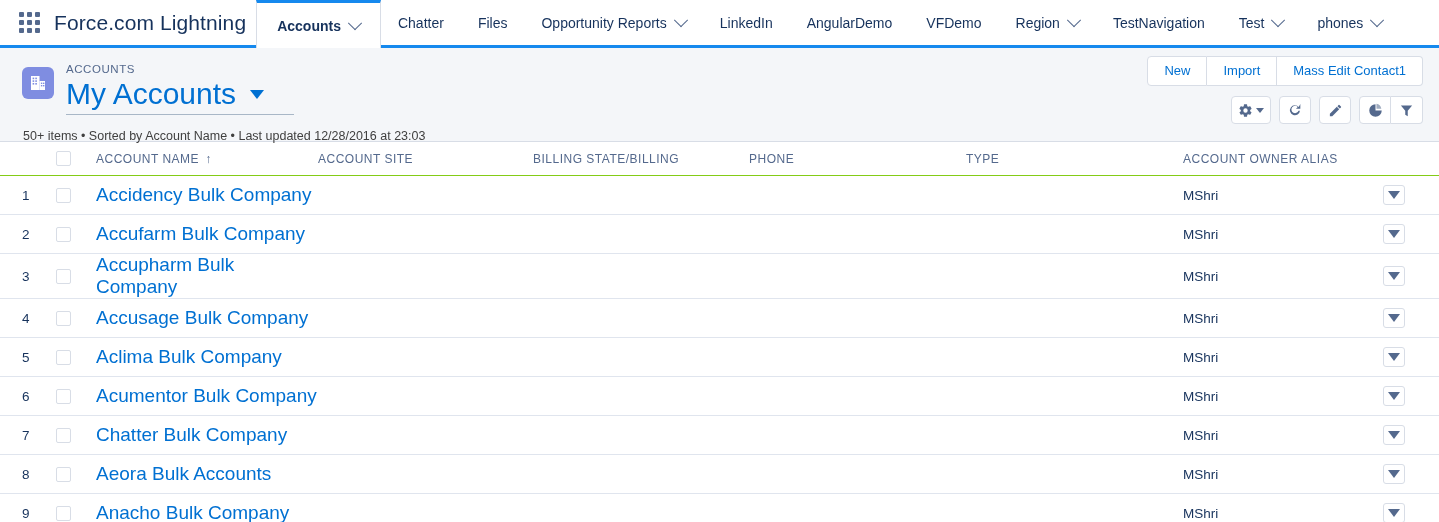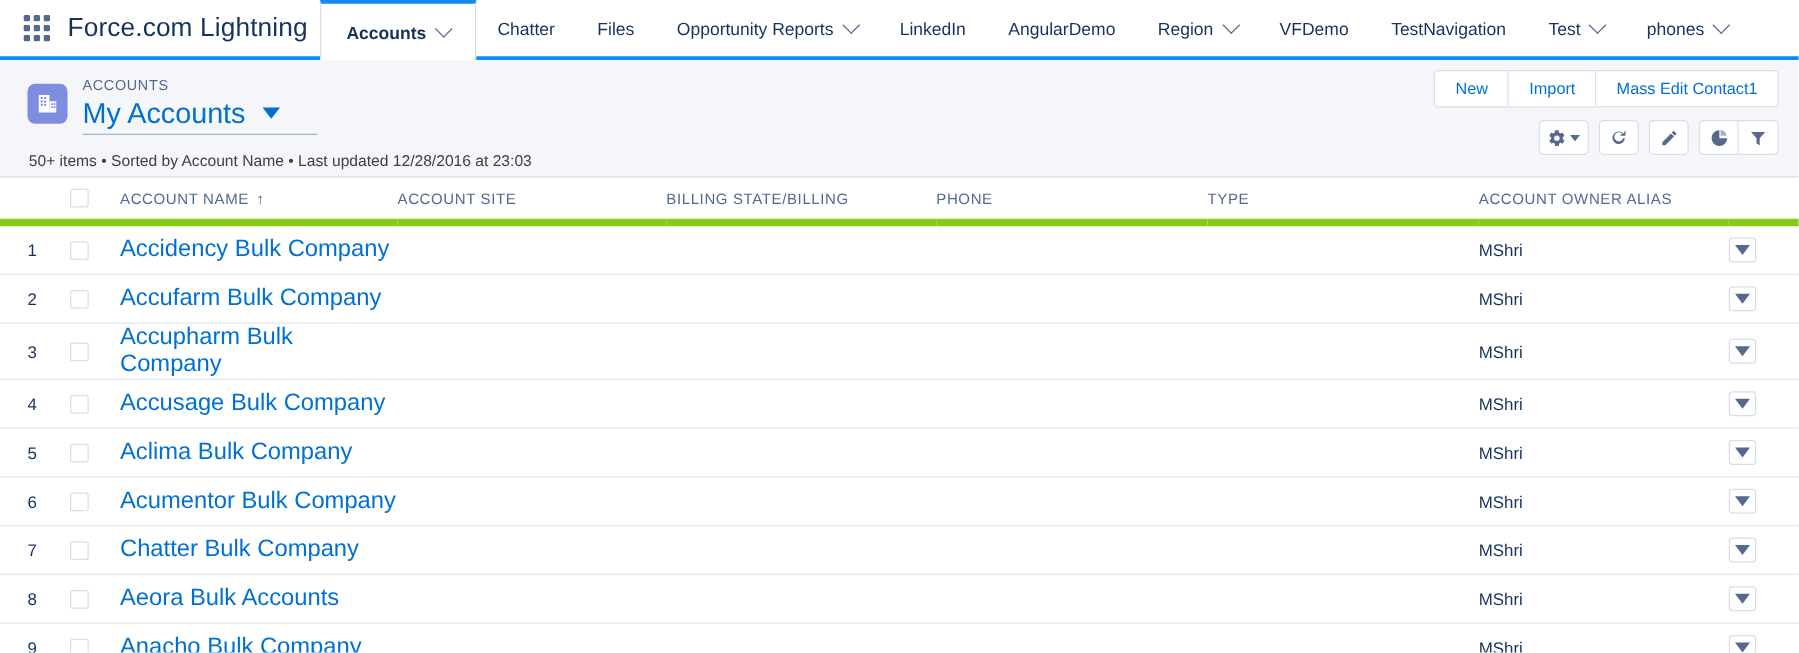--- a/index.html
+++ b/index.html
@@ -136,21 +136,21 @@
     color: #54698d;
     letter-spacing: 0.55px;
     line-height: 14px;
   }
   .ph-title-row {
     display: flex;
     align-items: center;
     margin-top: 1px;
   }
   .ph-title {
-    font-size: 23px;
+    font-size: 30px;
     color: #0070d2;
     border-bottom: 1px solid #a8b7c7;
     padding-bottom: 3px;
     padding-right: 30px;
     display: inline-flex;
     align-items: center;
     cursor: pointer;
     justify-content: center;
   }
   .tri-down {
@@ -233,21 +233,21 @@
     table-layout: fixed;
   }
   table.list th {
     font-size: 12px;
     color: #54698d;
     font-weight: normal;
     letter-spacing: 0.5px;
     text-align: left;
     height: 33px;
     padding: 0;
-    border-bottom: 6px solid #84cc16;
+    border-bottom: 1px solid #84cc16;
     background: #ffffff;
     vertical-align: middle;
   }
   table.list td {
     font-size: 13.5px;
     height: 38px;
     padding: 0;
     border-bottom: 1px solid #e0e5ee;
     color: #16325c;
     vertical-align: middle;
@@ -342,25 +342,25 @@
         <span class="tlabel">Opportunity Reports</span>
         <span class="caret-down"></span>
       </div>
       <div class="tab">
         <span class="tlabel">LinkedIn</span>
       </div>
       <div class="tab">
         <span class="tlabel">AngularDemo</span>
       </div>
       <div class="tab">
+        <span class="tlabel">VFDemo</span>
+      </div>
+      <div class="tab">
         <span class="tlabel">Region</span>
         <span class="caret-down"></span>
-      </div>
-      <div class="tab">
-        <span class="tlabel">VFDemo</span>
       </div>
       <div class="tab">
         <span class="tlabel">TestNavigation</span>
       </div>
       <div class="tab">
         <span class="tlabel">Test</span>
         <span class="caret-down"></span>
       </div>
       <div class="tab">
         <span class="tlabel">phones</span>

